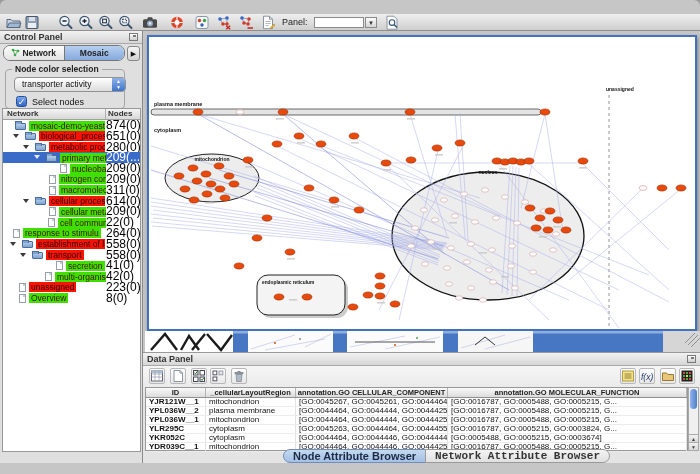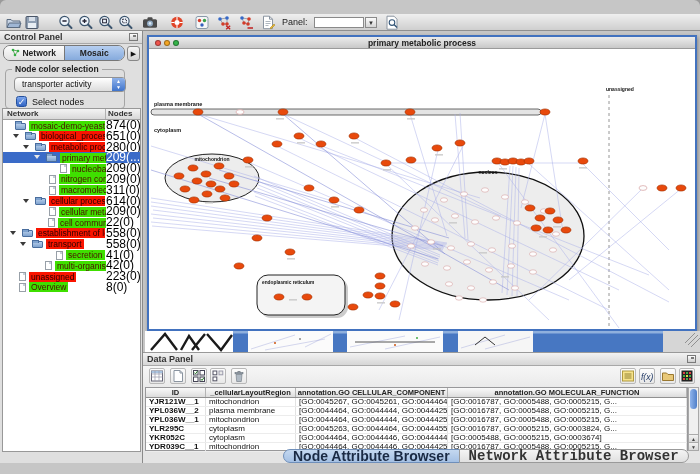--- a/index.html
+++ b/index.html
@@ -76,21 +76,21 @@
   .dcell{font-size:8px;color:#111;line-height:8.5px;padding-left:3px;border-right:1px solid #e2e2e2;overflow:hidden;white-space:nowrap;}
   .cid{width:60px;font-weight:bold;}
   .creg{width:90px;}
   .ccom{width:152px;}
   .cfun{flex:1;}
   .hcell.cid{font-weight:bold;}
   .dp-scroll{position:absolute;left:545px;top:34px;width:11px;height:64px;background:#f0f0f0;border:1px solid #a8a8a8;}
   .dp-thumb{margin:1px;height:20px;border-radius:4px;background:linear-gradient(90deg,#8fb4ec,#507fc8);}
   .dp-sarrow{position:absolute;left:0;width:9px;height:8px;background:linear-gradient(#f2f2f2,#d8d8d8);border-top:1px solid #aaa;font-size:5px;line-height:8px;text-align:center;color:#444;}
   .dp-tabs{position:absolute;left:140px;top:96px;height:14px;display:flex;}
-  .dptab{font-size:14px;font-weight:bold;color:#333;line-height:12px;padding:0 9px;background:linear-gradient(#f4f4f4,#e0e0e0);border:1px solid #9a9a9a;margin-left:-1px;white-space:nowrap;}
+  .dptab{font-size:11px;font-weight:bold;color:#333;line-height:12px;padding:0 9px;background:linear-gradient(#f4f4f4,#e0e0e0);border:1px solid #9a9a9a;margin-left:-1px;white-space:nowrap;}
   .dptab:first-child{border-radius:7px 0 0 7px;margin-left:0;}
   .dptab:last-child{border-radius:0 7px 7px 0;font-family:Liberation Mono, monospace;}
   .dptab.active{background:linear-gradient(#c4d8f0,#a4c0e4);border-color:#6f8fba;color:#1a2a44;}
   
   .statusbar{position:absolute;left:0;top:478px;width:700px;height:11px;background:linear-gradient(#ececec,#d4d4d4);border-top:1px solid #a8a8a8;}
   .statusbar span{position:absolute;top:0;font-size:8px;color:#333;line-height:10px;}
 </style>
 </head>
 <body>
 
@@ -289,20 +289,25 @@
             <span class="fi" style="left:46px"></span>
             <span class="tlabel hl-green" style="left:56px;max-width:47px">cellular metabo</span>
             <span class="tcount">209(0)</span>
           </div>
         <div class="trow">
             <span class="fi" style="left:45px"></span>
             <span class="tlabel hl-green" style="left:55px;max-width:48px">cell communicat</span>
             <span class="tcount">22(0)</span>
           </div>
         <div class="trow">
+            <span class="fi" style="left:10px"></span>
+            <span class="tlabel hl-green" style="left:20px;max-width:82px">response to stimulu</span>
+            <span class="tcount">264(0)</span>
+          </div>
+        <div class="trow">
             <span class="exp" style="left:7px"></span>
             <span class="fo" style="left:19px"></span>
             <span class="tlabel hl-red" style="left:33px;max-width:69px">establishment of lo</span>
             <span class="tcount">558(0)</span>
           </div>
         <div class="trow">
             <span class="exp" style="left:17px"></span>
             <span class="fo" style="left:29px"></span>
             <span class="tlabel hl-red" style="left:43px;max-width:59px">transport</span>
             <span class="tcount">558(0)</span>
@@ -326,26 +331,20 @@
             <span class="fi" style="left:16px"></span>
             <span class="tlabel hl-green" style="left:26px;max-width:76px">Overview</span>
             <span class="tcount">8(0)</span>
           </div>
       </div>
     </div>
   </div>
 
   <div class="desktop">
     <div class="net-window">
-      <div class="nw-titlebar">
-        <span class="nlight n-red"></span>
-        <span class="nlight n-yel"></span>
-        <span class="nlight n-grn"></span>
-        <span class="nw-title">primary metabolic process</span>
-      </div>
       <svg class="canvas" viewBox="0 0 546 281">
         <defs>
           <ellipse id="on" rx="5" ry="3.1" fill="#e8490c" stroke="#a02f00" stroke-width=".6"></ellipse>
           <ellipse id="wn" rx="4" ry="2.4" fill="#fdfdfd" stroke="#cf9090" stroke-width=".6"></ellipse>
           <ellipse id="nn" rx="3.6" ry="2.2" fill="#fdfdfd" stroke="#cf9090" stroke-width=".5"></ellipse>
           <rect id="lb" width="8" height="1.6" fill="#c6c6c6"></rect>
         </defs>
 
         <rect x="2" y="59" width="390" height="6" rx="3" fill="#e4e4e4" stroke="#444" stroke-width=".8"></rect>
         <line x1="460" y1="45" x2="460" y2="278" stroke="#8a8a8a" stroke-width=".9" stroke-dasharray="3,3"></line>

